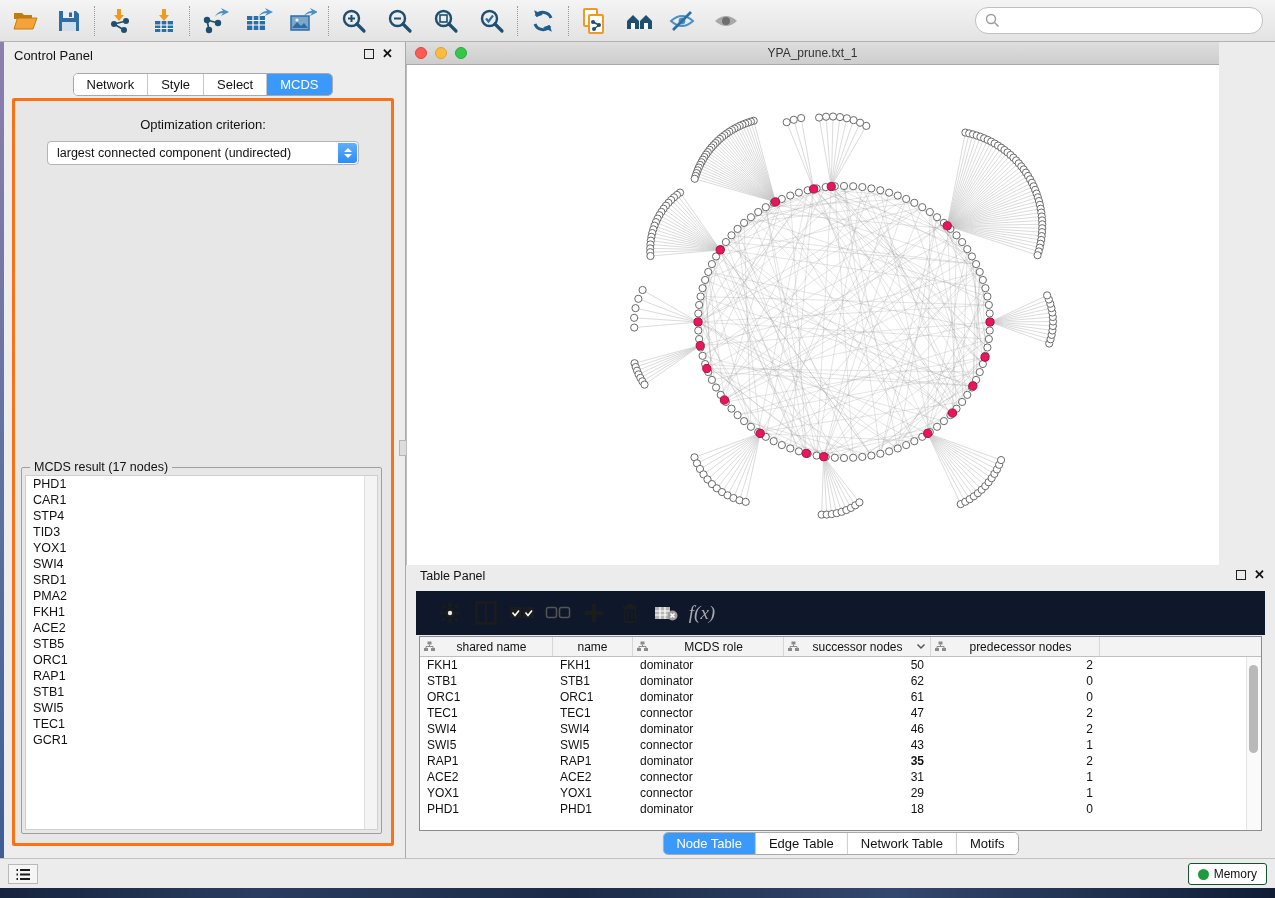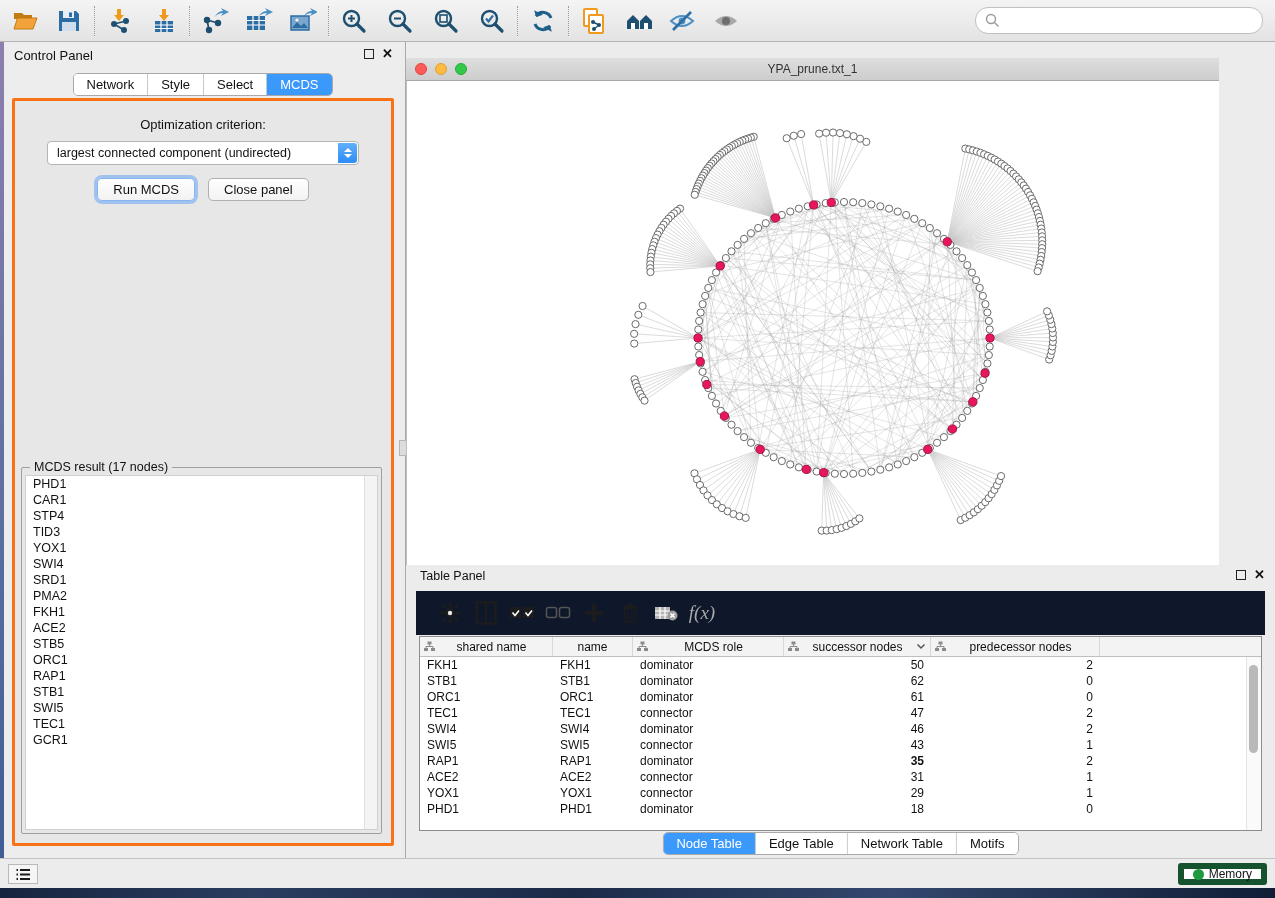--- a/index.html
+++ b/index.html
@@ -60,21 +60,21 @@
   #result-list { position:absolute; left:3px; right:3px; top:7px; bottom:3px; background:#fff; border:1px solid #cfcfcf;
     overflow:hidden; }
   .mcds-item { font-size:12.5px; color:#111; line-height:16px; padding-left:7px; }
   #result-scroll { position:absolute; right:0; top:0; bottom:0; width:13px; background:#f4f4f4; border-left:1px solid #e0e0e0; }
 
   
   #splitter { position:absolute; left:401px; top:42px; width:5px; height:816px; background:#ececec; border-right:1px solid #a9a9a9; }
   #splitter-handle { position:absolute; left:-2px; top:398px; width:8px; height:16px; background:#dcdcdc; border:1px solid #b5b5b5; }
 
   
-  #net-window { position:absolute; left:406px; top:58px; width:813px; height:523px;padding-left:29px; }
+  #net-window { position:absolute; left:406px; top:42px; width:813px; height:523px;padding-left:29px; }
   #net-titlebar { position:absolute; left:0; top:0; right:0; height:23px;
     background:linear-gradient(#dedede,#cdcdcd); border-bottom:1px solid #a8a8a8; }
   .lights { position:absolute; left:9px; top:5px; display:flex; gap:8px; }
   .light { width:12px; height:12px; border-radius:50%; }
   .light.red { background:#fc5b57; border:1px solid #e0443f; }
   .light.yellow { background:#fdbc40; border:1px solid #dfa133; }
   .light.green { background:#34c84a; border:1px solid #2aa83b; }
   #net-title { text-align:center; font-size:12px; color:#333; line-height:22px; }
   #net-canvas { position:absolute; left:0; top:23px; right:0; bottom:0; background:#fff;
     border-left:1px solid #bdbdbd; }
@@ -99,21 +99,21 @@
   .td { font-size:12px; color:#111; padding:0 7px; white-space:nowrap; overflow:hidden; line-height:16px; }
   #vscroll { position:absolute; right:0; top:20px; bottom:0; width:15px; background:#fafafa; border-left:1px solid #e4e4e4; }
   #vthumb { position:absolute; left:2px; top:8px; width:9px; height:88px; background:#b9b9b9; border-radius:5px; }
 
   #tp-tabs { position:absolute; bottom:3px; left:50%; transform:translateX(-50%); }
 
   
   #status-bar { position:absolute; left:0; top:858px; width:1275px; height:30px; background:#ececec; border-top:1px solid #c2c2c2; }
   #list-btn { position:absolute; left:8px; top:5px; width:30px; height:20px; background:#f5f5f5;
     border:1px solid #b9b9b9; display:flex; align-items:center; justify-content:center; }
-  #memory-btn { position:absolute; right:8px; top:4px; height:22px; background:#fff; border:6px solid #14532d;
+  #memory-btn { position:absolute; right:8px; top:4px; height:22px; background:#fff; border:1px solid #14532d;
     border-radius:3px; display:flex; align-items:center; gap:5px; padding:0 9px; font-size:12px; color:#111; }
   #memory-dot { width:11px; height:11px; border-radius:50%; background:#1d9b3e; }
 </style>
 </head>
 <body>
 
 <div id="app">
 
   <div id="toolbar">
     <div class="tbi">
@@ -279,24 +279,20 @@
       <span class="seg active">MCDS</span>
     </div>
     <div id="cp-box">
       <div id="opt-label">Optimization criterion:</div>
       <div id="opt-select">
         <span>largest connected component (undirected)</span>
         <span id="opt-caret">
             <span class="car up"></span>
             <span class="car dn"></span>
           </span>
-      </div>
-      <div id="btn-row">
-        <button class="mac-btn focused">Run MCDS</button>
-        <button class="mac-btn">Close panel</button>
       </div>
       <div id="result-fieldset">
         <span id="result-legend">MCDS result (17 nodes)</span>
         <div id="result-list">
 
         <div class="mcds-item">PHD1</div>
             <div class="mcds-item">CAR1</div>
             <div class="mcds-item">STP4</div>
             <div class="mcds-item">TID3</div>
             <div class="mcds-item">YOX1</div>

